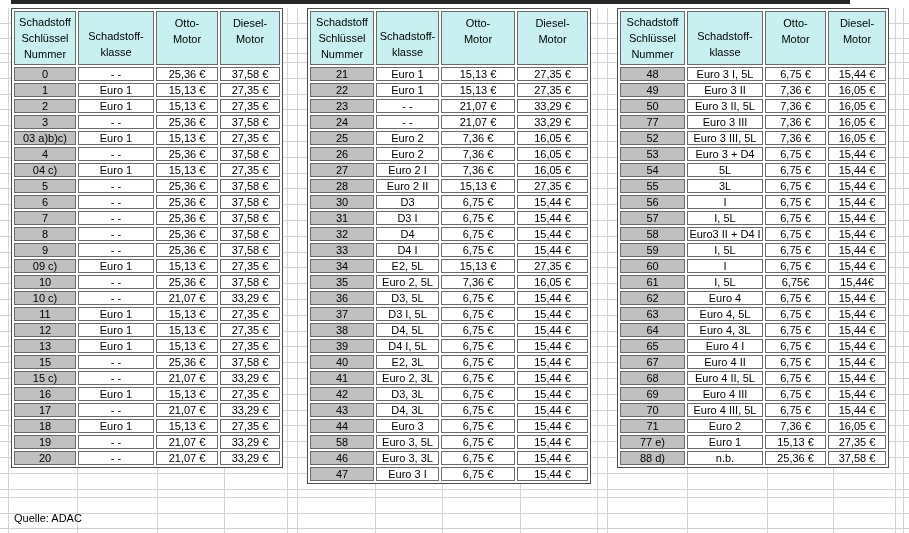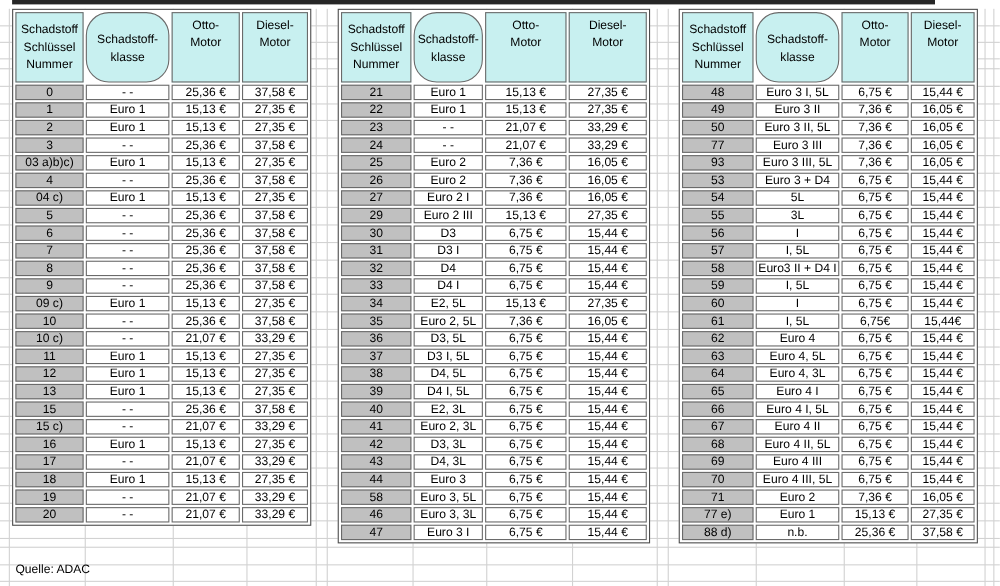--- a/index.html
+++ b/index.html
@@ -21,21 +21,21 @@
   #t0{left:11px;}
   #t1{left:307px;}
   #t2{left:617px;}
   th,td{
     border:1px solid var(--cellborder);
     font-size:11px;line-height:12px;
     text-align:center;padding:0;margin:0;
     overflow:hidden;white-space:nowrap;color:#000;
   }
   th{height:48px;background:var(--headerbg);font-weight:normal;line-height:16px;vertical-align:middle;}
-  th.h-class{vertical-align:bottom;padding-bottom:14px;border-radius:21px;}
+  th.h-class{vertical-align:bottom;padding-bottom:4px;}
   th.h-otto,th.h-diesel{vertical-align:top;padding-top:3px;}
   td{height:11.8px;background:#ffffff;vertical-align:middle;}
   td.key{background:var(--keybg);}
   #source{position:absolute;left:14px;top:512px;z-index:3;font-size:11px;color:#000;}
 </style>
 </head>
 <body style="--headerbg: #c8f0f0; --keybg: #c0c0c0; --cellborder: #6a6a6a; --grid: #d2d2d2;">
 
 <div id="sheet">
   <div id="gridlines">
@@ -311,22 +311,22 @@
           <td>7,36 €</td>
           <td>16,05 €</td>
         </tr>
         <tr>
           <td class="key">27</td>
           <td>Euro 2 I</td>
           <td>7,36 €</td>
           <td>16,05 €</td>
         </tr>
         <tr>
-          <td class="key">29</td>
-          <td>Euro 2 III</td>
+          <td class="key">28</td>
+          <td>Euro 2 II</td>
           <td>15,13 €</td>
           <td>27,35 €</td>
         </tr>
         <tr>
           <td class="key">30</td>
           <td>D3</td>
           <td>6,75 €</td>
           <td>15,44 €</td>
         </tr>
         <tr>
@@ -467,21 +467,21 @@
           <td>7,36 €</td>
           <td>16,05 €</td>
         </tr>
         <tr>
           <td class="key">77</td>
           <td>Euro 3 III</td>
           <td>7,36 €</td>
           <td>16,05 €</td>
         </tr>
         <tr>
-          <td class="key">93</td>
+          <td class="key">52</td>
           <td>Euro 3 III, 5L</td>
           <td>7,36 €</td>
           <td>16,05 €</td>
         </tr>
         <tr>
           <td class="key">53</td>
           <td>Euro 3 + D4</td>
           <td>6,75 €</td>
           <td>15,44 €</td>
         </tr>
@@ -547,26 +547,20 @@
         </tr>
         <tr>
           <td class="key">64</td>
           <td>Euro 4, 3L</td>
           <td>6,75 €</td>
           <td>15,44 €</td>
         </tr>
         <tr>
           <td class="key">65</td>
           <td>Euro 4 I</td>
-          <td>6,75 €</td>
-          <td>15,44 €</td>
-        </tr>
-        <tr>
-          <td class="key">66</td>
-          <td>Euro 4 I, 5L</td>
           <td>6,75 €</td>
           <td>15,44 €</td>
         </tr>
         <tr>
           <td class="key">67</td>
           <td>Euro 4 II</td>
           <td>6,75 €</td>
           <td>15,44 €</td>
         </tr>
         <tr>

